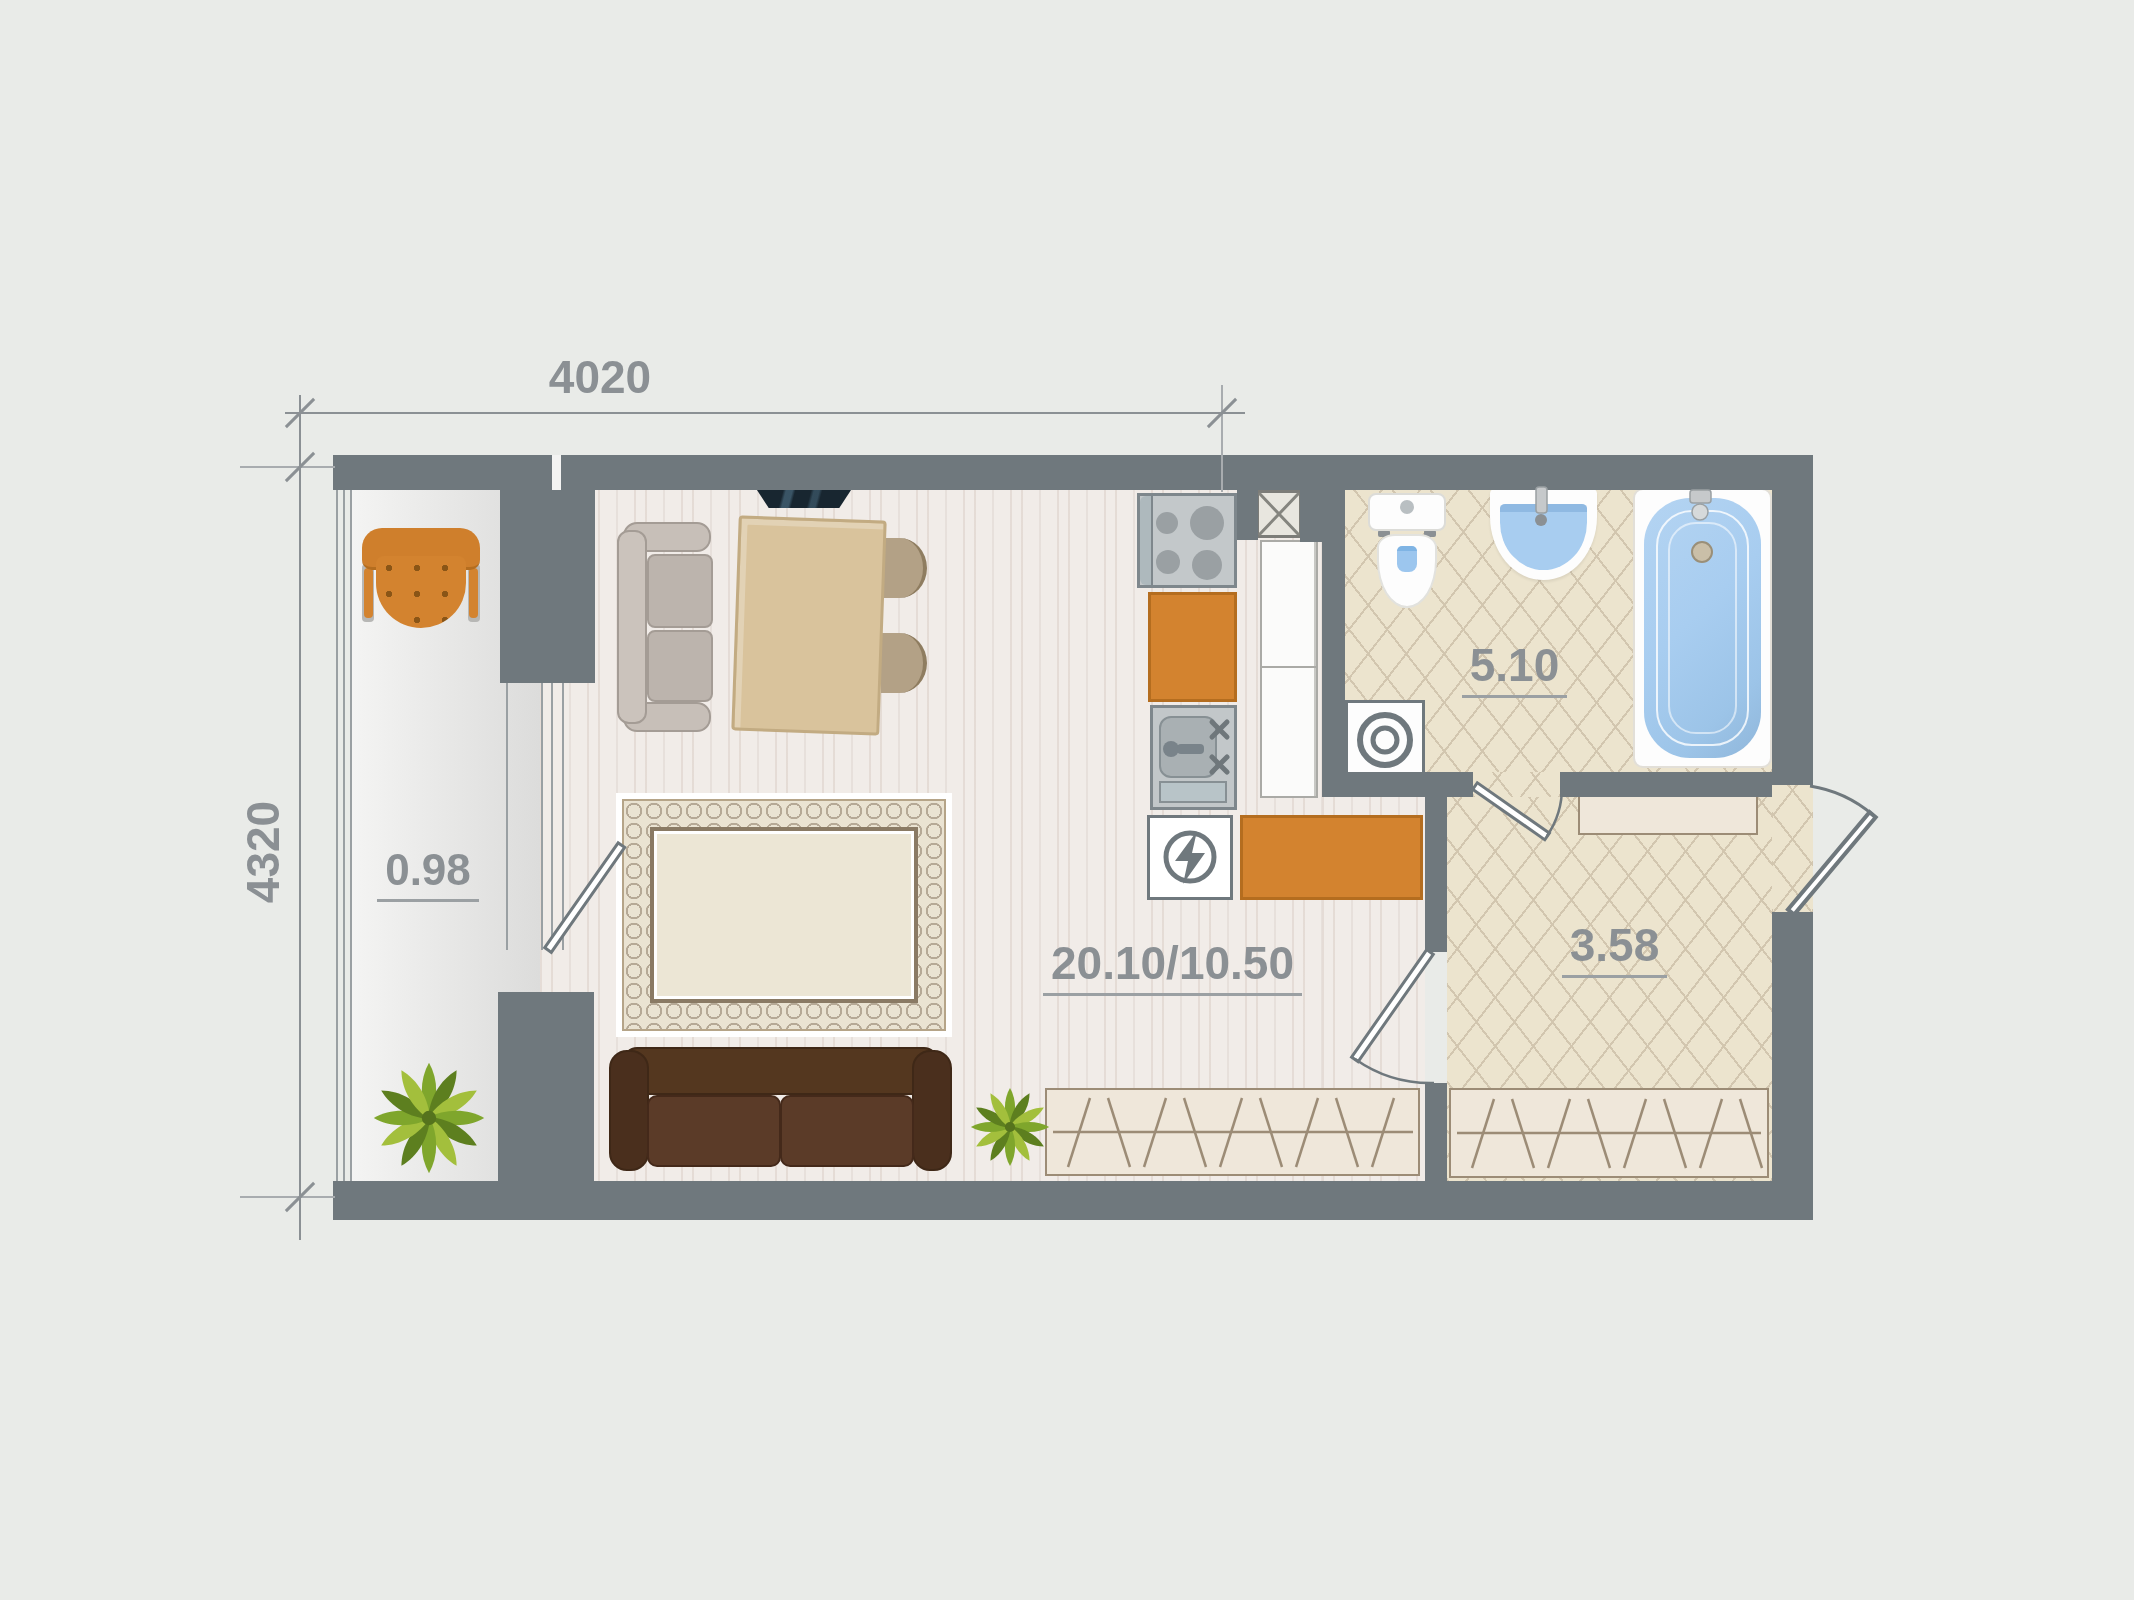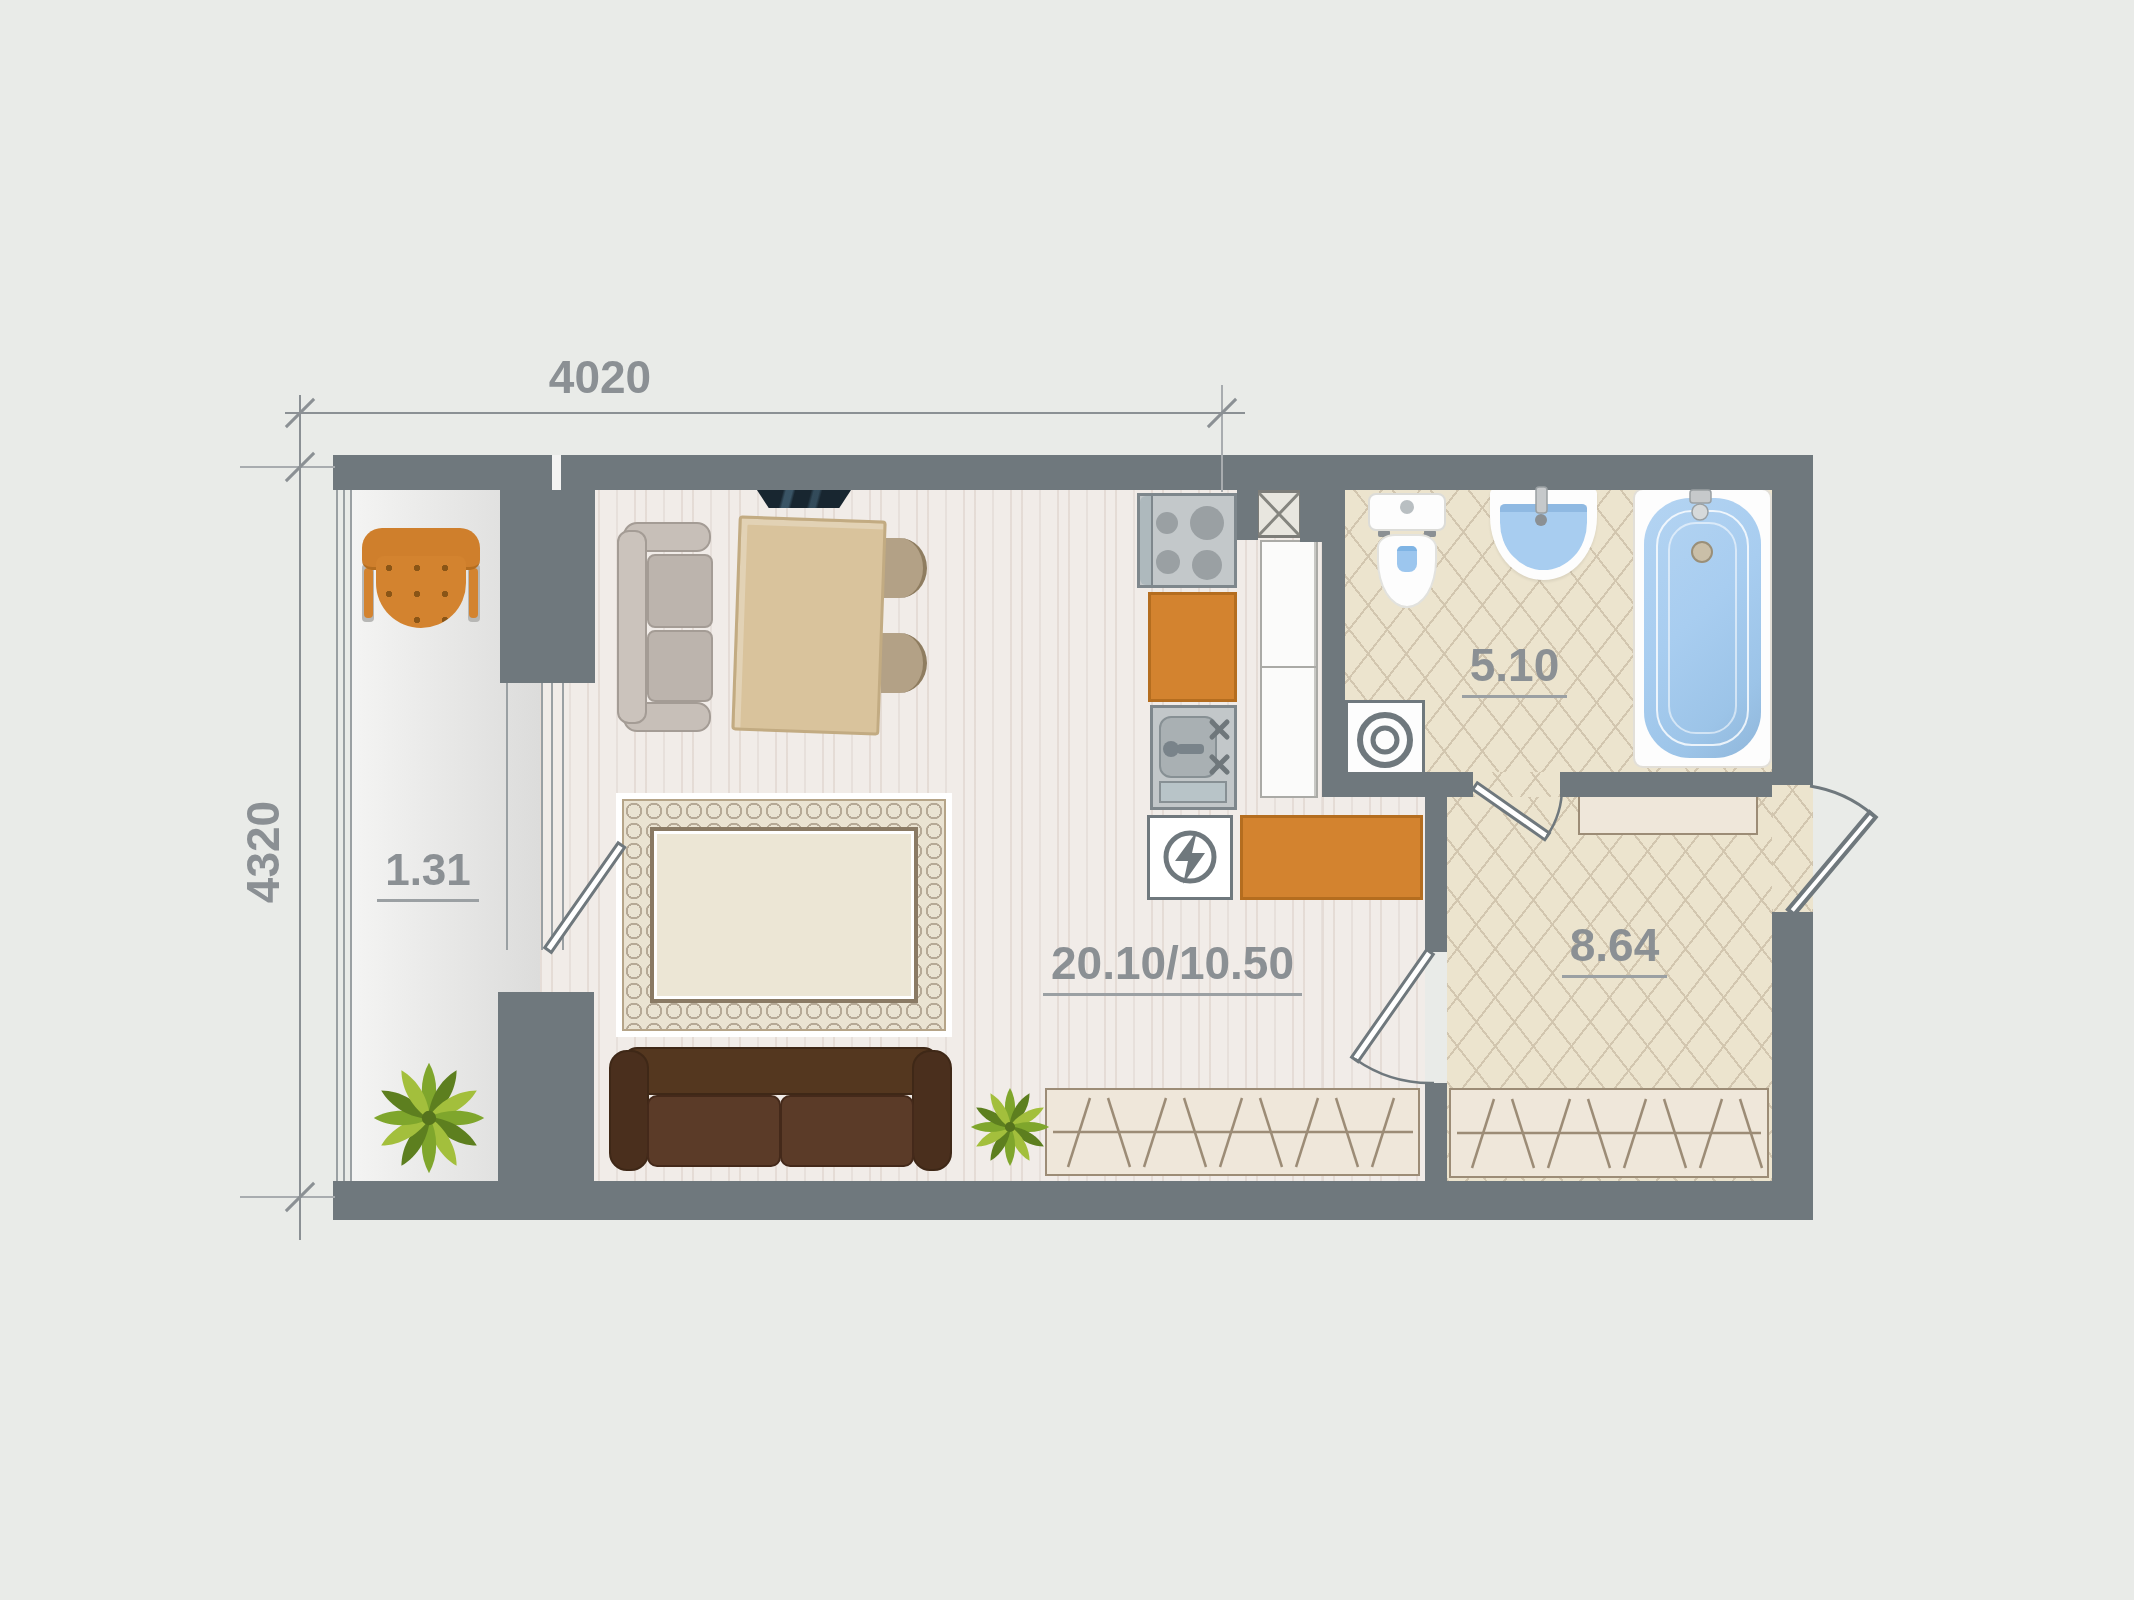--- a/index.html
+++ b/index.html
@@ -244,25 +244,25 @@
   <div class="tick" style="left:300px;top:467px;z-index:7;"></div>
   <div class="tick" style="left:300px;top:1197px;z-index:7;"></div>
 
   <div class="abs labeltext" style="left:450px;top:354px;width:300px;font-size:46px;z-index:8;">
     <span>4020</span>
   </div>
   <div class="abs labeltext" style="left:180px;top:827px;width:170px;height:50px;font-size:46px;transform:rotate(-90deg);z-index:8;">
     <span>4320</span>
   </div>
   <div class="abs labeltext" style="left:368px;top:848px;width:120px;font-size:44px;z-index:8;">
-    <span class="u">1.31</span>
+    <span class="u">0.98</span>
   </div>
   <div class="abs labeltext" style="left:1030px;top:940px;width:285px;font-size:46px;z-index:8;">
     <span class="u">20.10/10.50</span>
   </div>
   <div class="abs labeltext" style="left:1452px;top:642px;width:125px;font-size:46px;z-index:8;">
     <span class="u">5.10</span>
   </div>
   <div class="abs labeltext" style="left:1552px;top:922px;width:125px;font-size:46px;z-index:8;">
-    <span class="u">8.64</span>
+    <span class="u">3.58</span>
   </div>
 
 </div>
 
 </body></html>

